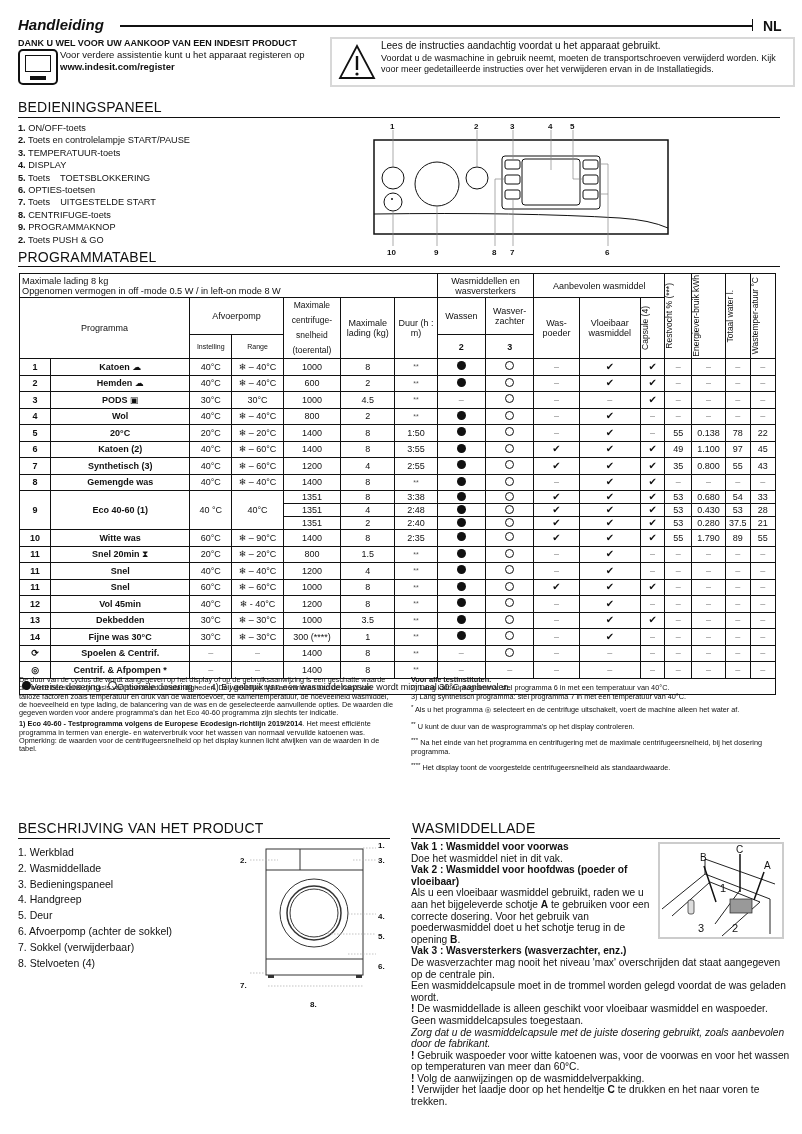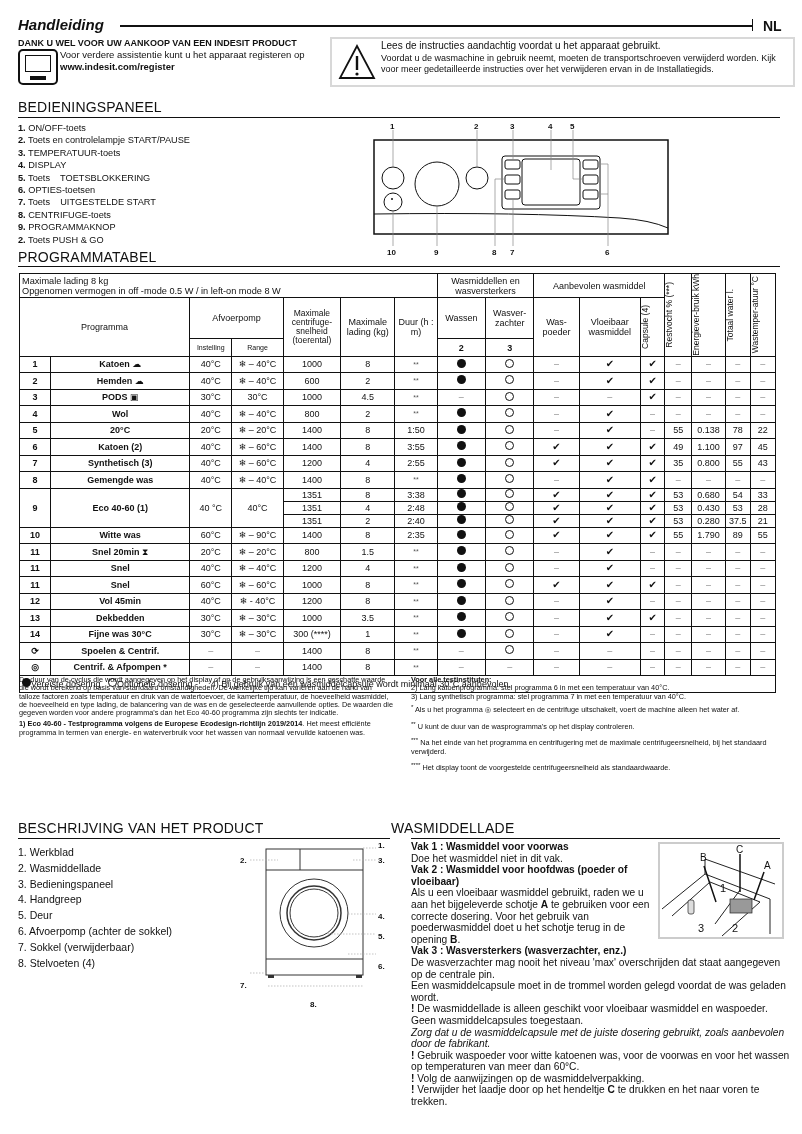--- a/index.html
+++ b/index.html
@@ -163,21 +163,21 @@
     <td rowspan="3">
           <div class="vert">Totaal water l.</div>
         </td>
     <td rowspan="3">
           <div class="vert">Wastemper-atuur °C</div>
         </td>
   </tr>
   <tr>
     <td colspan="2" rowspan="2">Programma</td>
     <td colspan="2" style="height:26px">Afvoerpomp</td>
-    <td rowspan="2" style="font-size:8.5px;line-height:9px">Maximale centrifuge-snelheid (toerental)</td>
+    <td rowspan="2" style="font-size:8.5px;line-height:15px">Maximale centrifuge-snelheid (toerental)</td>
     <td rowspan="2">Maximale lading (kg)</td>
     <td rowspan="2">Duur (h : m)</td>
     <td>Wassen</td>
     <td>Wasver-zachter</td>
     <td rowspan="2">Was-poeder</td>
     <td rowspan="2">Vloeibaar wasmiddel</td>
     <td rowspan="2">
           <div class="vert">Capsule (4)</div>
         </td>
   </tr>
@@ -553,28 +553,29 @@
       <span class="ring"></span><span>Optionele dosering  -</span>&nbsp;&nbsp;&nbsp;&nbsp;
       <span>4)  Bij gebruik van een wasmiddelcapsule wordt minimaal 30°C aanbevolen.</span>
     </td>
   </tr>
 </tbody>
   </table>
 
 <div class="abs notes-l">
   <p>De duur van de cyclus die wordt aangegeven op het display of op de gebruiksaanwijzing is een geschatte waarde die wordt berekend op basis van standaard omstandigheden. De werkelijke tijd kan variëren aan de hand van talloze factoren zoals temperatuur en druk van de watertoevoer, de kamertemperatuur, de hoeveelheid wasmiddel, de hoeveelheid en type lading, de balancering van de was en de geselecteerde aanvullende opties. De waarden die gegeven worden voor andere programma's dan het Eco 40-60 programma zijn slechts ter indicatie.</p>
   <p style="margin-top:3px"><b>1) Eco 40-60 - Testprogramma volgens de Europese Ecodesign-richtlijn 2019/2014</b><span>. Het meest efficiënte programma in termen van energie- en waterverbruik voor het wassen van normaal vervuilde katoenen was.</span></p>
+  <p>Opmerking: de waarden voor de centrifugeersnelheid op het display kunnen licht afwijken van de waarden in de tabel.</p>
 </div>
 <div class="abs notes-r">
   <p style="font-weight:bold">Voor alle testinstituten:</p>
   <p>2) Lang katoenprogramma: stel programma 6 in met een temperatuur van 40°C.</p>
   <p>3) Lang synthetisch programma: stel programma 7 in met een temperatuur van 40°C.</p>
   <p style="margin-top:2px"><sup>*</sup><span> Als u het programma ◎ selecteert en de centrifuge uitschakelt, voert de machine alleen het water af.</span></p>
   <p style="margin-top:5px"><sup>**</sup><span>  U kunt de duur van de wasprogramma's op het display controleren.</span></p>
-  <p style="margin-top:5px"><sup>***</sup><span> Na het einde van het programma en centrifugering met de maximale centrifugeersnelheid, bij het standaard verwijderd.</span></p>
+  <p style="margin-top:5px"><sup>***</sup><span> Na het einde van het programma en centrifugering met de maximale centrifugeersnelheid, bij het dosering programma.</span></p>
   <p style="margin-top:5px"><sup>****</sup><span> Het display toont de voorgestelde centrifugeersnelheid als standaardwaarde.</span></p>
 </div>
 
 <div class="abs h2" style="left:18px;top:820px">BESCHRIJVING VAN HET PRODUCT</div>
 <div class="abs h2line" style="left:18px;top:838px;width:372px"></div>
 <div class="abs prod-list">
   <div>1. Werkblad</div>
   <div>2. Wasmiddellade</div>
   <div>3. Bedieningspaneel</div>
   <div>4. Handgreep</div>
@@ -606,21 +607,21 @@
 </svg>
 <span class="abs lbl" style="left:378px;top:841px">1.</span>
 <span class="abs lbl" style="left:240px;top:856px">2.</span>
 <span class="abs lbl" style="left:378px;top:856px">3.</span>
 <span class="abs lbl" style="left:378px;top:912px">4.</span>
 <span class="abs lbl" style="left:378px;top:932px">5.</span>
 <span class="abs lbl" style="left:378px;top:962px">6.</span>
 <span class="abs lbl" style="left:240px;top:981px">7.</span>
 <span class="abs lbl" style="left:310px;top:1000px">8.</span>
 
-<div class="abs h2" style="left:391px;top:820px">WASMIDDELLADE</div>
+<div class="abs h2" style="left:412px;top:820px">WASMIDDELLADE</div>
 <div class="abs h2line" style="left:411px;top:838px;width:369px"></div>
 <div class="abs drawer-img">
   <svg width="122" height="93" viewBox="0 0 122 93">
     <path d="M2 65 L45 30 L110 55 L110 90 M45 30 L45 15 L115 40" fill="none" stroke="#222" stroke-width="1"></path>
     <path d="M12 72 L50 38 L100 58 L62 92" fill="none" stroke="#222" stroke-width="1"></path>
     <line x1="55" y1="80" x2="80" y2="46" stroke="#222"></line>
     <rect x="70" y="55" width="22" height="14" fill="#999" stroke="#222" stroke-width="0.7"></rect>
     <rect x="28" y="56" width="6" height="14" rx="2" fill="#ddd" stroke="#222" stroke-width="0.7"></rect>
     <line x1="44" y1="22" x2="56" y2="58" stroke="#111" stroke-width="1.5"></line>
     <line x1="80" y1="10" x2="80" y2="48" stroke="#111" stroke-width="1.5"></line>

